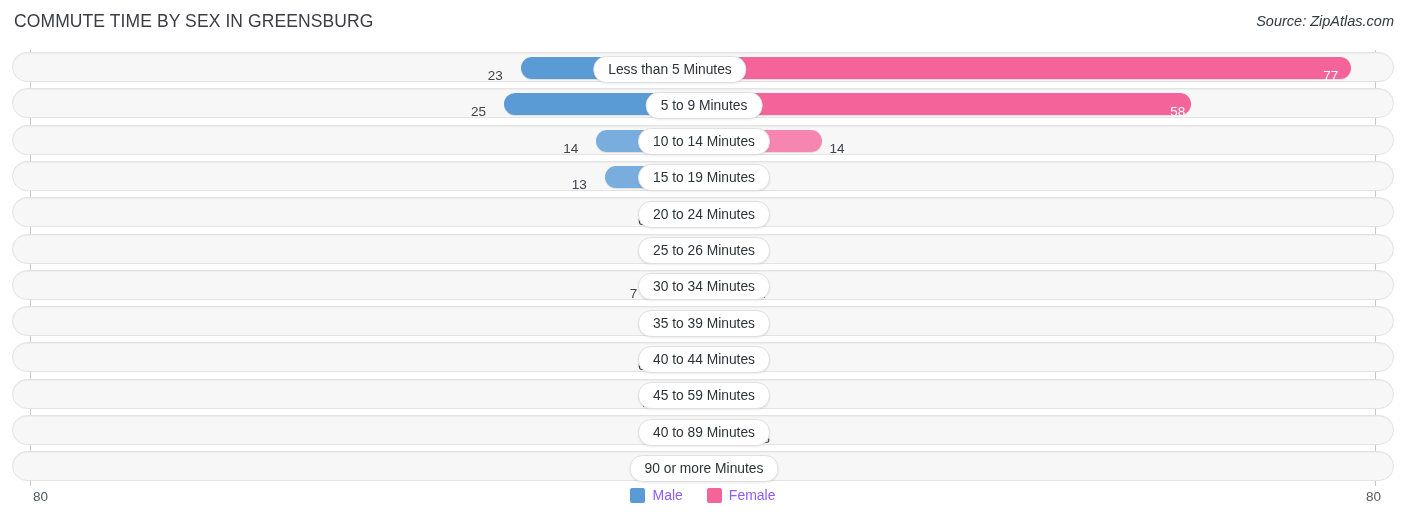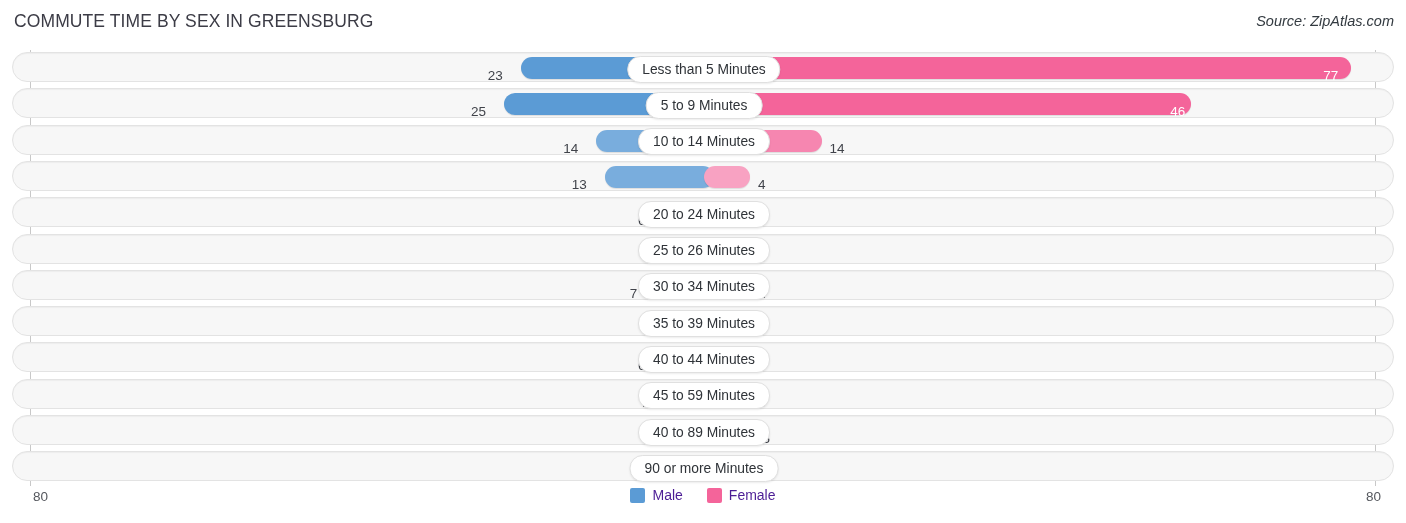--- a/index.html
+++ b/index.html
@@ -79,60 +79,61 @@
   }
   .axis-label-left{left:33px;}
   .axis-label-right{right:25px;}
 
   .legend{
     position:absolute;top:487px;left:0;width:1406px;
     display:flex;justify-content:center;align-items:center;gap:24px;
   }
   .legend-item{display:flex;align-items:center;gap:7px;}
   .legend-swatch{width:15px;height:15px;border-radius:2px;display:block;}
-  .legend-label{font-size:14px;color:#4c1d95;}
+  .legend-label{font-size:14px;color:#8b5cf6;}
 </style>
 </head>
 <body>
 
 <div class="chart-root">
 
   <div class="title">COMMUTE TIME BY SEX IN GREENSBURG</div>
   <div class="source">Source: ZipAtlas.com</div>
 
   <div class="plot">
     <div class="axis-line axis-left"></div>
     <div class="axis-line axis-right"></div>
     <div id="rows-container">
         <div class="row" style="top: 2px;">
           <div class="bar bar-male" style="width: 193.2px; right: 679px; background: rgb(91, 155, 213);"></div>
           <div class="bar bar-female" style="width: 646.8px; left: 691px; background: rgb(244, 100, 154);"></div>
           <div class="val val-left" style="left: 449.8px; width: 40px;">23</div>
           <div class="val val-right inside" style="left: 1303.8px; width: 28px; text-align: center;">77</div>
-          <div class="center-pill" style="left: 691px;">Less than 5 Minutes</div>
+          <div class="center-pill" style="left: 657px;">Less than 5 Minutes</div>
         </div>
         <div class="row" style="top: 38.3px;">
           <div class="bar bar-male" style="width: 210px; right: 679px; background: rgb(91, 155, 213);"></div>
           <div class="bar bar-female" style="width: 487.2px; left: 691px; background: rgb(244, 100, 154);"></div>
           <div class="val val-left" style="left: 433px; width: 40px;">25</div>
-          <div class="val val-right inside" style="left: 1144.2px; width: 28px; text-align: right;">46</div>
+          <div class="val val-right inside" style="left: 1144.2px; width: 28px; text-align: right;">58</div>
           <div class="center-pill" style="left: 691px;">5 to 9 Minutes</div>
         </div>
         <div class="row" style="top: 74.6px;">
           <div class="bar bar-male" style="width: 117.6px; right: 679px; background: rgb(121, 173, 221);"></div>
           <div class="bar bar-female" style="width: 117.6px; left: 691px; background: rgb(246, 134, 176);"></div>
           <div class="val val-left" style="left: 525.4px; width: 40px;">14</div>
           <div class="val val-right" style="left: 816.6px; width: 40px;">14</div>
           <div class="center-pill" style="left: 691px;">10 to 14 Minutes</div>
         </div>
         <div class="row" style="top: 110.9px;">
           <div class="bar bar-male" style="width: 109.2px; right: 679px; background: rgb(121, 173, 221);"></div>
           <div class="bar bar-female" style="width: 46px; left: 691px; background: rgb(248, 162, 194);"></div>
           <div class="val val-left" style="left: 533.8px; width: 40px;">13</div>
           <div class="val val-right" style="left: 745px; width: 40px;">4</div>
+          <div class="center-pill" style="left: 691px;">15 to 19 Minutes</div>
         </div>
         <div class="row" style="top: 147.2px;">
           <div class="bar bar-male" style="width: 50.4px; right: 679px; background: rgb(147, 189, 227);"></div>
           <div class="bar bar-female" style="width: 46px; left: 691px; background: rgb(248, 162, 194);"></div>
           <div class="val val-left" style="left: 592.6px; width: 40px;">6</div>
           <div class="val val-right" style="left: 745px; width: 40px;">3</div>
           <div class="center-pill" style="left: 691px;">20 to 24 Minutes</div>
         </div>
         <div class="row" style="top: 183.5px;">
           <div class="bar bar-male" style="width: 46px; right: 679px; background: rgb(166, 201, 232);"></div>

